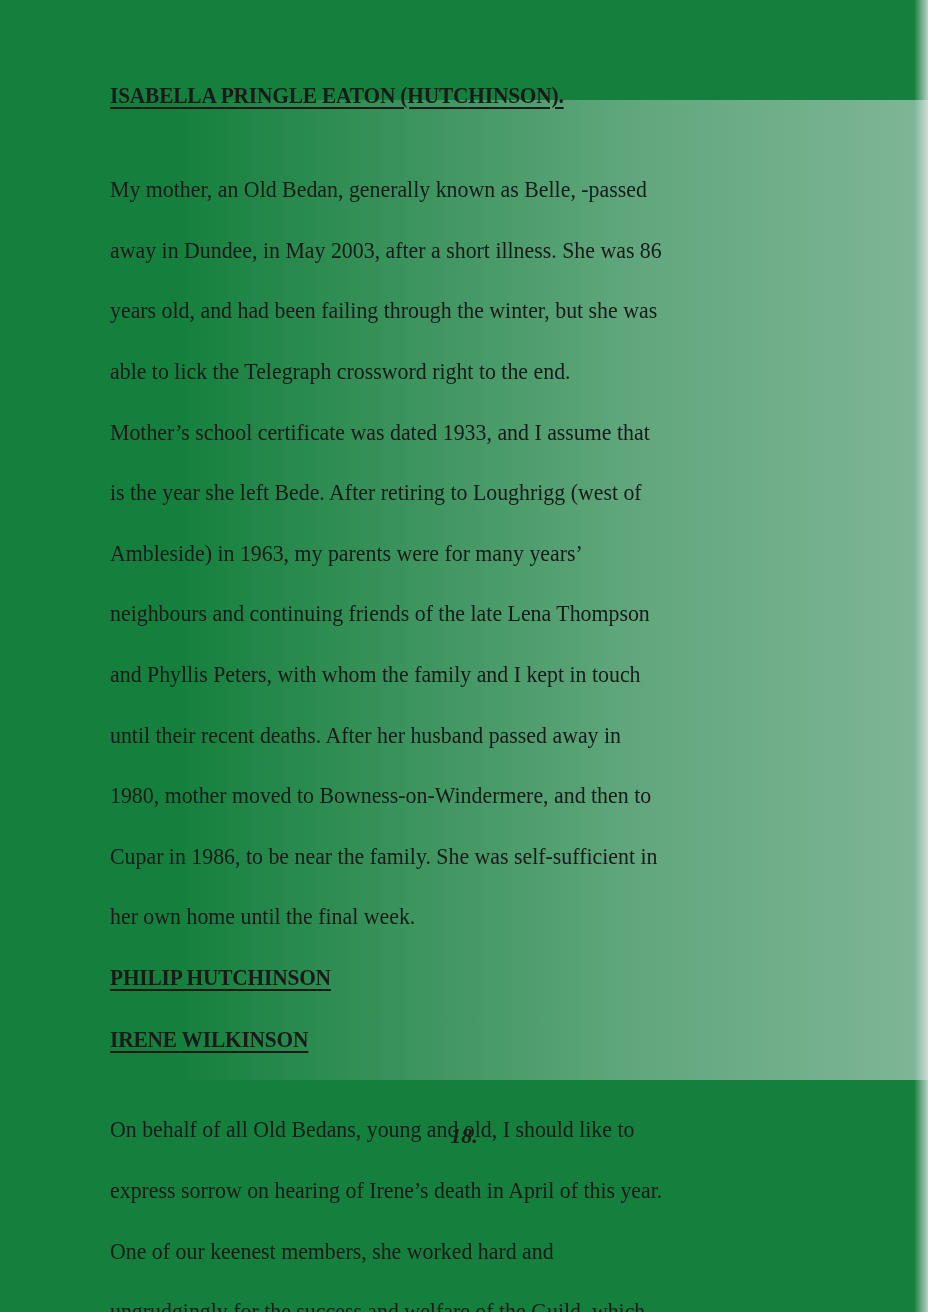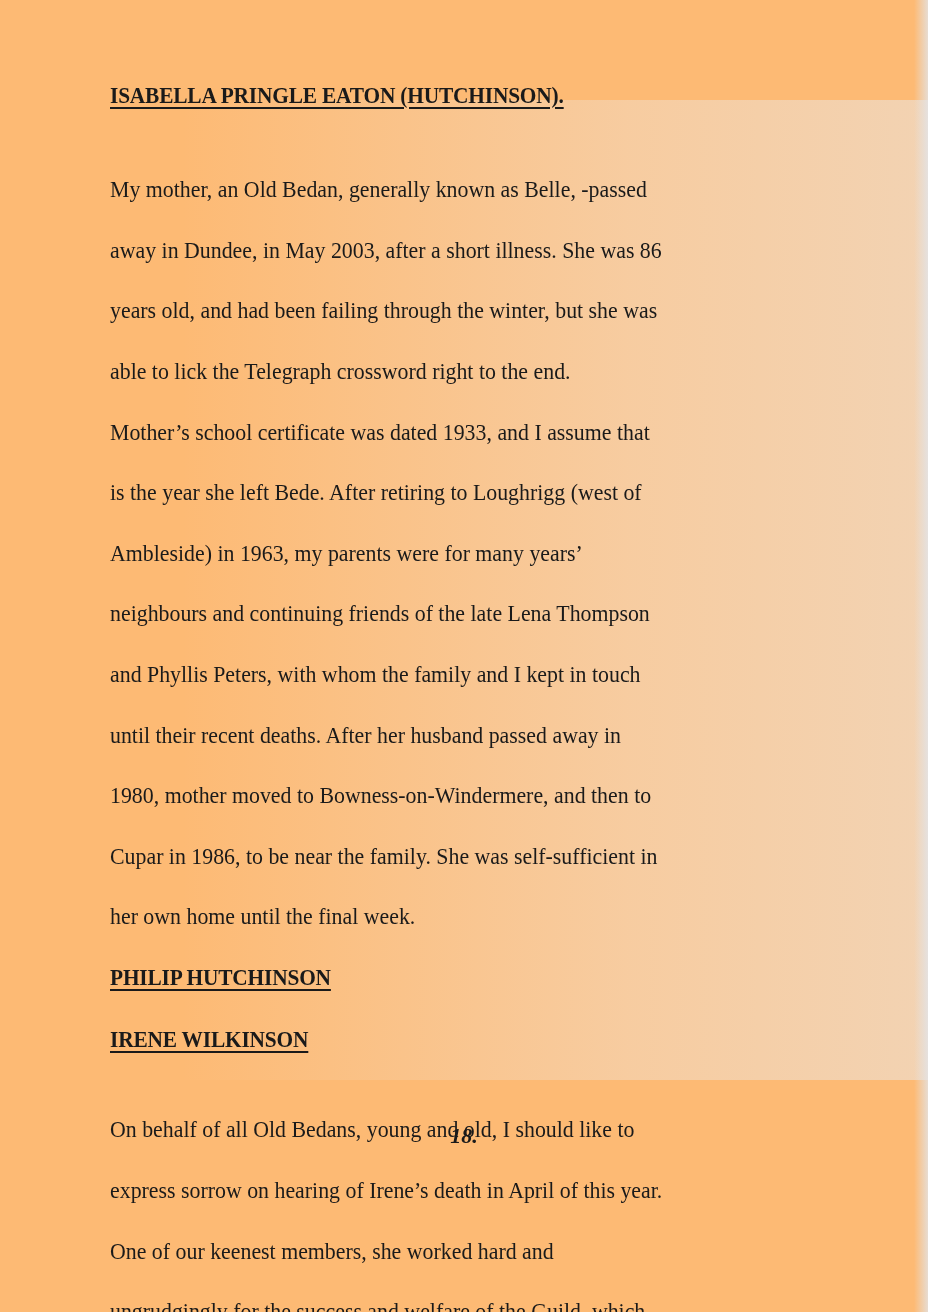--- a/index.html
+++ b/index.html
@@ -13,21 +13,21 @@
       position: relative;
       overflow: hidden;
       font-family: "Liberation Serif", serif;
       color: #1a1a1a;
     }
     .page {
       position: absolute;
       left: 0; top: 0;
       width: 928px;
       height: 1312px;
-      background: #fdba74;
+      background: #15803d;
     }
     .bleed {
       position: absolute;
       left: 180px; top: 100px;
       width: 748px; height: 980px;
       background: linear-gradient(90deg, rgba(240,242,246,0) 0%, rgba(236,238,243,0.35) 60%, rgba(232,235,240,0.5) 100%);
       pointer-events: none;
     }
     .right-edge {
       position: absolute;

